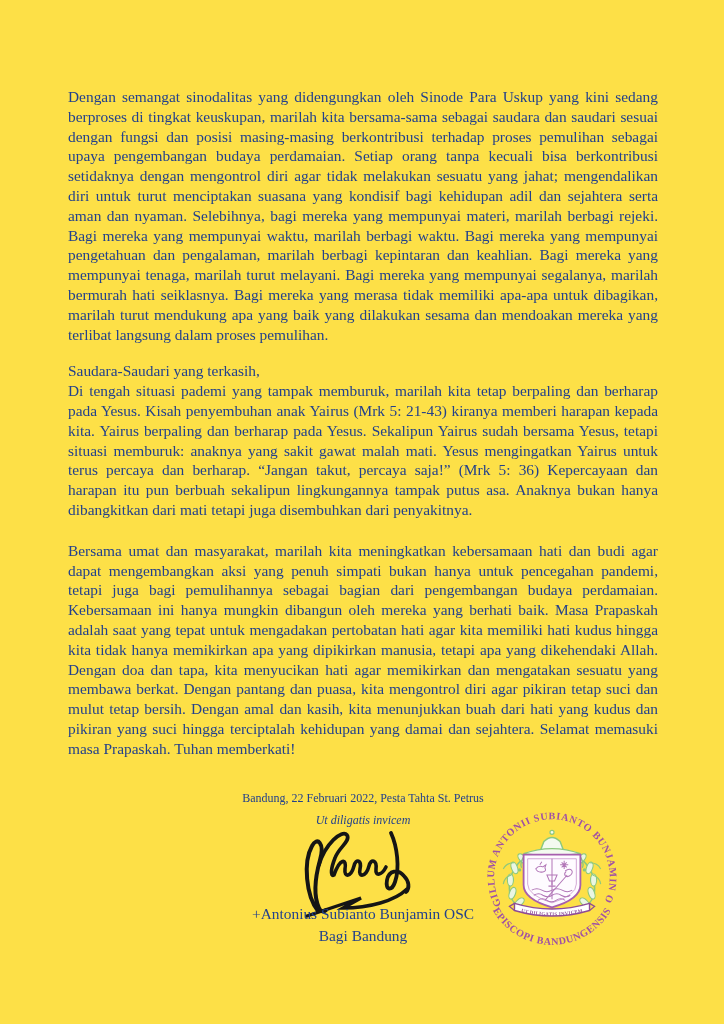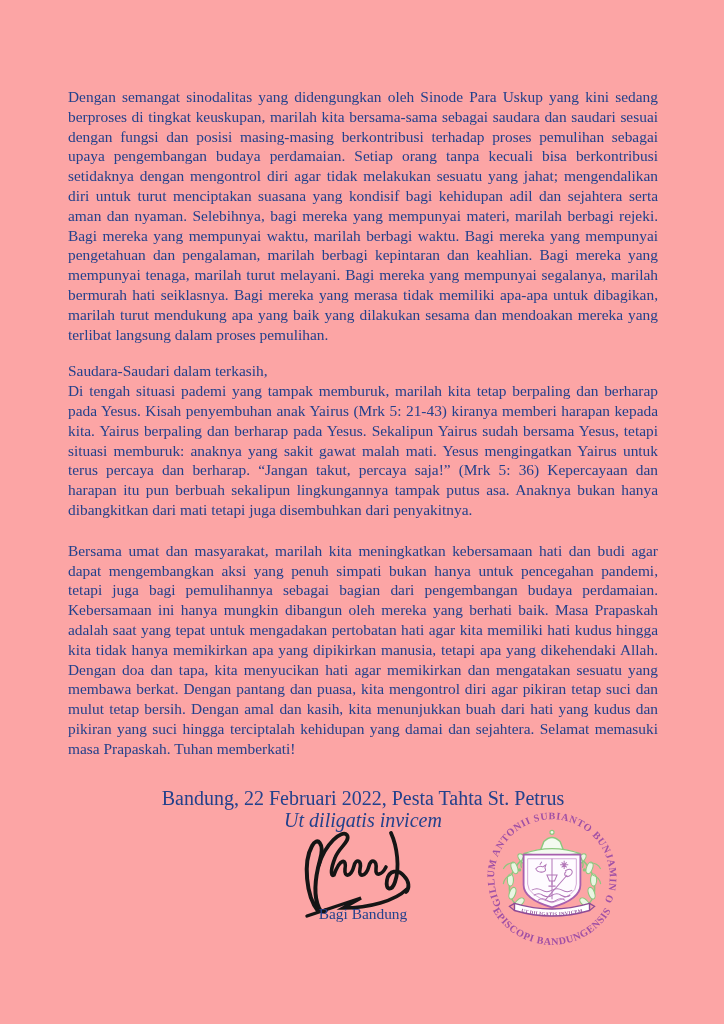--- a/index.html
+++ b/index.html
@@ -1,55 +1,55 @@
 <!DOCTYPE html>
 <html><head>
 <meta charset="utf-8">
 <style>
   html,body{margin:0;padding:0;background:#e8e8e8;}
   .page{
     position:relative;
     width:724px;height:1024px;
-    background:#fca5a5;
+    background:#fde047;
     font-family:"Liberation Serif","DejaVu Serif",serif;
     color:#23418c;
     overflow:hidden;
     margin:0 auto;
   }
   .letter-body{
     position:absolute;
     left:68px;top:87px;width:590px;
     font-size:15.4px;line-height:19.8px;
     text-align:justify;
   }
   .letter-body p{margin:0;}
   .para-1{margin-bottom:17px !important;}
   .salutation{text-align:left;}
   .para-2{margin-bottom:21px !important;}
   .closing-block{
     position:absolute;left:68px;top:788px;width:590px;
-    text-align:center;font-size:20px;line-height:20px;
+    text-align:center;font-size:12px;line-height:20px;
   }
   .motto{font-style:italic;margin-top:2px;}
   .signature-wrap{position:absolute;left:293px;top:820px;width:150px;height:100px;}
   .signer-block{
     position:absolute;left:68px;top:903px;width:590px;
     text-align:center;font-size:15.4px;line-height:22px;
   }
   .seal-wrap{position:absolute;left:481px;top:806px;width:142px;height:142px;}
   .seal-ring{font-family:"Liberation Serif","DejaVu Serif",serif;font-weight:bold;}
 </style>
 </head>
 <body>
 
 <div class="page">
 
   <div class="letter-body">
     <p class="para-1">Dengan semangat sinodalitas yang didengungkan oleh Sinode Para Uskup yang kini sedang berproses di tingkat keuskupan, marilah kita bersama-sama sebagai saudara dan saudari sesuai dengan fungsi dan posisi masing-masing berkontribusi terhadap proses pemulihan sebagai upaya pengembangan budaya perdamaian. Setiap orang tanpa kecuali bisa berkontribusi setidaknya dengan mengontrol diri agar tidak melakukan sesuatu yang jahat; mengendalikan diri untuk turut menciptakan suasana yang kondisif bagi kehidupan adil dan sejahtera serta aman dan nyaman. Selebihnya, bagi mereka yang mempunyai materi, marilah berbagi rejeki. Bagi mereka yang mempunyai waktu, marilah berbagi waktu. Bagi mereka yang mempunyai pengetahuan dan pengalaman, marilah berbagi kepintaran dan keahlian. Bagi mereka yang mempunyai tenaga, marilah turut melayani. Bagi mereka yang mempunyai segalanya, marilah bermurah hati seiklasnya. Bagi mereka yang merasa tidak memiliki apa-apa untuk dibagikan, marilah turut mendukung apa yang baik yang dilakukan sesama dan mendoakan mereka yang terlibat langsung dalam proses pemulihan.</p>
-    <p class="salutation">Saudara-Saudari dalam terkasih,</p>
+    <p class="salutation">Saudara-Saudari yang terkasih,</p>
     <p class="para-2">Di tengah situasi pademi yang tampak memburuk, marilah kita tetap berpaling dan berharap pada Yesus. Kisah penyembuhan anak Yairus (Mrk 5: 21-43) kiranya memberi harapan kepada kita. Yairus berpaling dan berharap pada Yesus. Sekalipun Yairus sudah bersama Yesus, tetapi situasi memburuk: anaknya yang sakit gawat malah mati. Yesus mengingatkan Yairus untuk terus percaya dan berharap. “Jangan takut, percaya saja!” (Mrk 5: 36) Kepercayaan dan harapan itu pun berbuah sekalipun lingkungannya tampak putus asa. Anaknya bukan hanya dibangkitkan dari mati tetapi juga disembuhkan dari penyakitnya.</p>
     <p class="para-3">Bersama umat dan masyarakat, marilah kita meningkatkan kebersamaan hati dan budi agar dapat mengembangkan aksi yang penuh simpati bukan hanya untuk pencegahan pandemi, tetapi juga bagi pemulihannya sebagai bagian dari pengembangan budaya perdamaian. Kebersamaan ini hanya mungkin dibangun oleh mereka yang berhati baik. Masa Prapaskah adalah saat yang tepat untuk mengadakan pertobatan hati agar kita memiliki hati kudus hingga kita tidak hanya memikirkan apa yang dipikirkan manusia, tetapi apa yang dikehendaki Allah. Dengan doa dan tapa, kita menyucikan hati agar memikirkan dan mengatakan sesuatu yang membawa berkat. Dengan pantang dan puasa, kita mengontrol diri agar pikiran tetap suci dan mulut tetap bersih. Dengan amal dan kasih, kita menunjukkan buah dari hati yang kudus dan pikiran yang suci hingga terciptalah kehidupan yang damai dan sejahtera. Selamat memasuki masa Prapaskah. Tuhan memberkati!</p>
   </div>
 
   <div class="closing-block">
     <div>Bandung, 22 Februari 2022, Pesta Tahta St. Petrus</div>
     <div class="motto">Ut diligatis invicem</div>
   </div>
 
   <div class="signature-wrap">
@@ -61,20 +61,21 @@
         <path stroke-width="3.6" d="M 26,45 C 32,24 49,9 54,15 C 58,21 46,27 42,38 C 38,48 37,57 41,55 C 47,38 54,38 52,49 C 51,58 58,57 61,46 C 63,38 69,40 67,49 C 65,58 73,57 76,46 C 78,38 84,40 83,49 C 82,57 89,55 93,47"></path>
 
         <path stroke-width="3.8" d="M 98,13 C 104,26 107,48 102,62 C 99,71 92,71 94,60 C 96,50 105,49 111,56 C 116,61 117,68 113,72"></path>
 
         <path stroke-width="3.4" stroke-linejoin="miter" d="M 114,69 C 102,81 76,88 50,88 L 68,78 L 14,96"></path>
       </g>
     </svg>
   </div>
 
   <div class="signer-block">
+    <div>+Antonius Subianto Bunjamin OSC</div>
     <div>Bagi Bandung</div>
   </div>
 
   <div class="seal-wrap">
     <svg width="142" height="142" viewBox="0 0 140 140">
       <defs>
         <path id="sealTop" d="M 18.3 94.1 A 57 57 0 1 1 121.7 94.1"></path>
         <path id="sealBot" d="M 9.3 98.3 A 67 67 0 0 0 130.7 98.3"></path>
         <path id="bannerPath" d="M 40,104.5 Q 70,112 100,104.5"></path>
 

